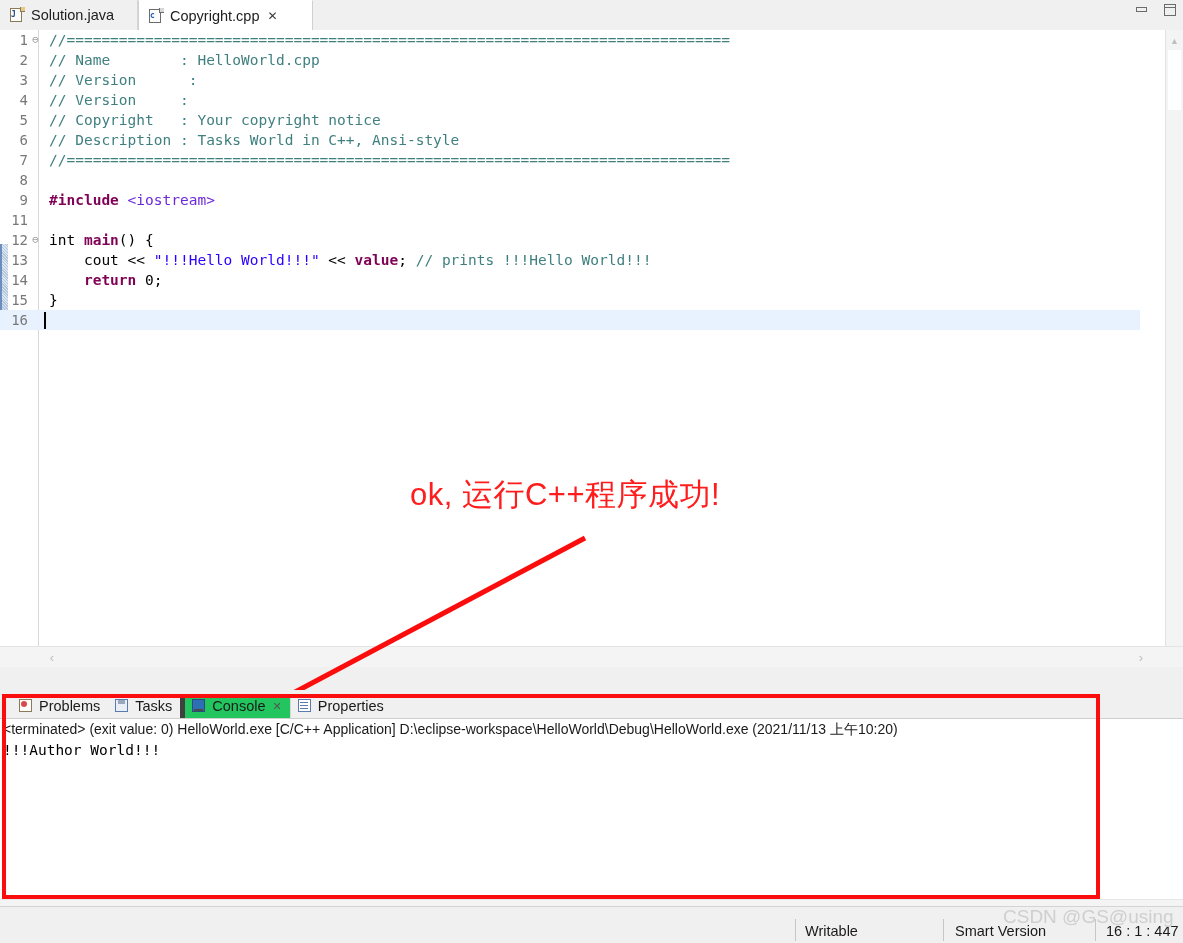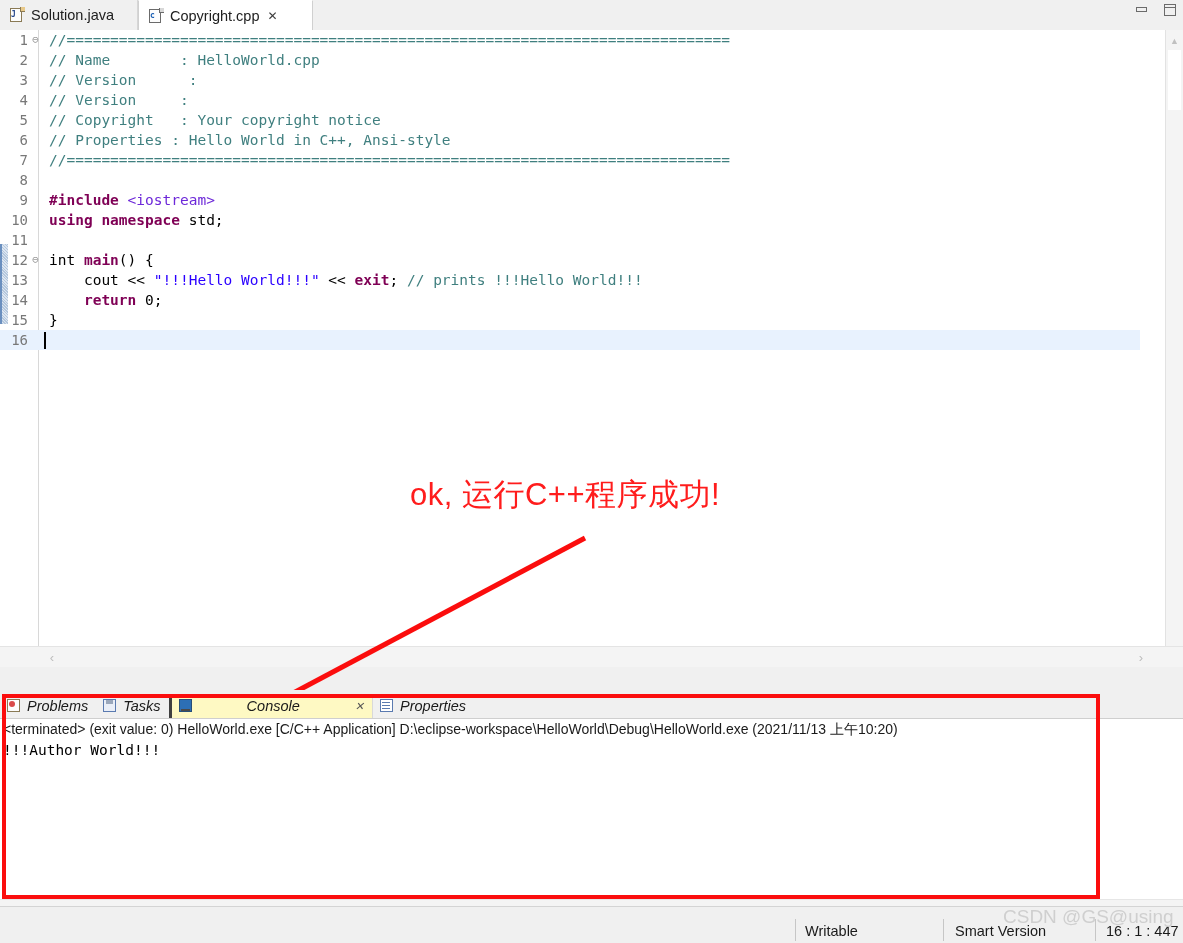--- a/index.html
+++ b/index.html
@@ -221,41 +221,39 @@
 
   
   #bottom-panel {
     position: absolute;
     left: 0; top: 690px;
     width: 1183px; height: 216px;
     background: #f0f0f0;
   }
   #panel-tabs {
     position: absolute;
-    left: 0; top: 4px;
+    left: 12px; top: 4px;
     height: 24px;
     display: flex;
     align-items: flex-start;
-    font-style: italic;
   }
   .ptab {
     height: 24px;
     display: flex;
     align-items: center;
     padding: 0 8px 0 6px;
     font-size: 14.5px;
     color: #1a1a1a;
     white-space: nowrap;
     box-sizing: border-box;
   }
   .ptab.active {
-    background: #fef9c3;
-    border-left: 3px solid #404040;
+    background: #22c55e;
+    border-left: 5px solid #404040;
     border-right: 1px solid #d9d9d9;
-    gap: 48px;
   }
   .ptab-icon {
     width: 16px; height: 16px;
     margin-right: 5px;
     flex: 0 0 auto;
     position: relative;
   }
   .ptab-close {
     margin-left: 7px;
     font-size: 11px;
@@ -398,28 +396,27 @@
 
   <div id="editor">
     <div id="gutter-bg"></div>
     <div id="change-bar"></div>
     <div id="code">
         <div class="cline"><span class="lno">1</span><span class="fold">⊖</span><span class="ctext"><span class="cm">//============================================================================</span></span></div>
         <div class="cline"><span class="lno">2</span><span class="fold"></span><span class="ctext"><span class="cm">// Name        : HelloWorld.cpp</span></span></div>
         <div class="cline"><span class="lno">3</span><span class="fold"></span><span class="ctext"><span class="cm">// Version      : </span></span></div>
         <div class="cline"><span class="lno">4</span><span class="fold"></span><span class="ctext"><span class="cm">// Version     : </span></span></div>
         <div class="cline"><span class="lno">5</span><span class="fold"></span><span class="ctext"><span class="cm">// Copyright   : Your copyright notice</span></span></div>
-        <div class="cline"><span class="lno">6</span><span class="fold"></span><span class="ctext"><span class="cm">// Properties : Hello World in C++, Ansi-style</span></span></div>
+        <div class="cline"><span class="lno">6</span><span class="fold"></span><span class="ctext"><span class="cm">// Description : Tasks World in C++, Ansi-style</span></span></div>
         <div class="cline"><span class="lno">7</span><span class="fold"></span><span class="ctext"><span class="cm">//============================================================================</span></span></div>
         <div class="cline"><span class="lno">8</span><span class="fold"></span><span class="ctext"><span class="pl"></span></span></div>
         <div class="cline"><span class="lno">9</span><span class="fold"></span><span class="ctext"><span class="pp">#include</span><span class="pl"> </span><span class="hdr">&lt;iostream&gt;</span></span></div>
-        <div class="cline"><span class="lno">10</span><span class="fold"></span><span class="ctext"><span class="kw">using namespace</span><span class="pl"> std;</span></span></div>
         <div class="cline"><span class="lno">11</span><span class="fold"></span><span class="ctext"><span class="pl"></span></span></div>
         <div class="cline"><span class="lno">12</span><span class="fold">⊖</span><span class="ctext"><span class="pl">int </span><span class="kw">main</span><span class="pl">() {</span></span></div>
-        <div class="cline"><span class="lno">13</span><span class="fold"></span><span class="ctext"><span class="pl">    cout &lt;&lt; </span><span class="str">"!!!Hello World!!!"</span><span class="pl"> &lt;&lt; </span><span class="kw">exit</span><span class="pl">; </span><span class="cm">// prints !!!Hello World!!!</span></span></div>
+        <div class="cline"><span class="lno">13</span><span class="fold"></span><span class="ctext"><span class="pl">    cout &lt;&lt; </span><span class="str">"!!!Hello World!!!"</span><span class="pl"> &lt;&lt; </span><span class="kw">value</span><span class="pl">; </span><span class="cm">// prints !!!Hello World!!!</span></span></div>
         <div class="cline"><span class="lno">14</span><span class="fold"></span><span class="ctext"><span class="pl">    </span><span class="kw">return</span><span class="pl"> 0;</span></span></div>
         <div class="cline"><span class="lno">15</span><span class="fold"></span><span class="ctext"><span class="pl">}</span></span></div>
         <div class="cline current"><span class="lno">16</span><span class="fold"></span><span class="ctext"><span class="pl"></span></span><span class="caret"></span></div>
       </div>
   </div>
 
   <div id="v-scroll">
     <span class="arrow up">▲</span>
     <span class="thumb"></span>
     <span class="arrow down">▼</span>

